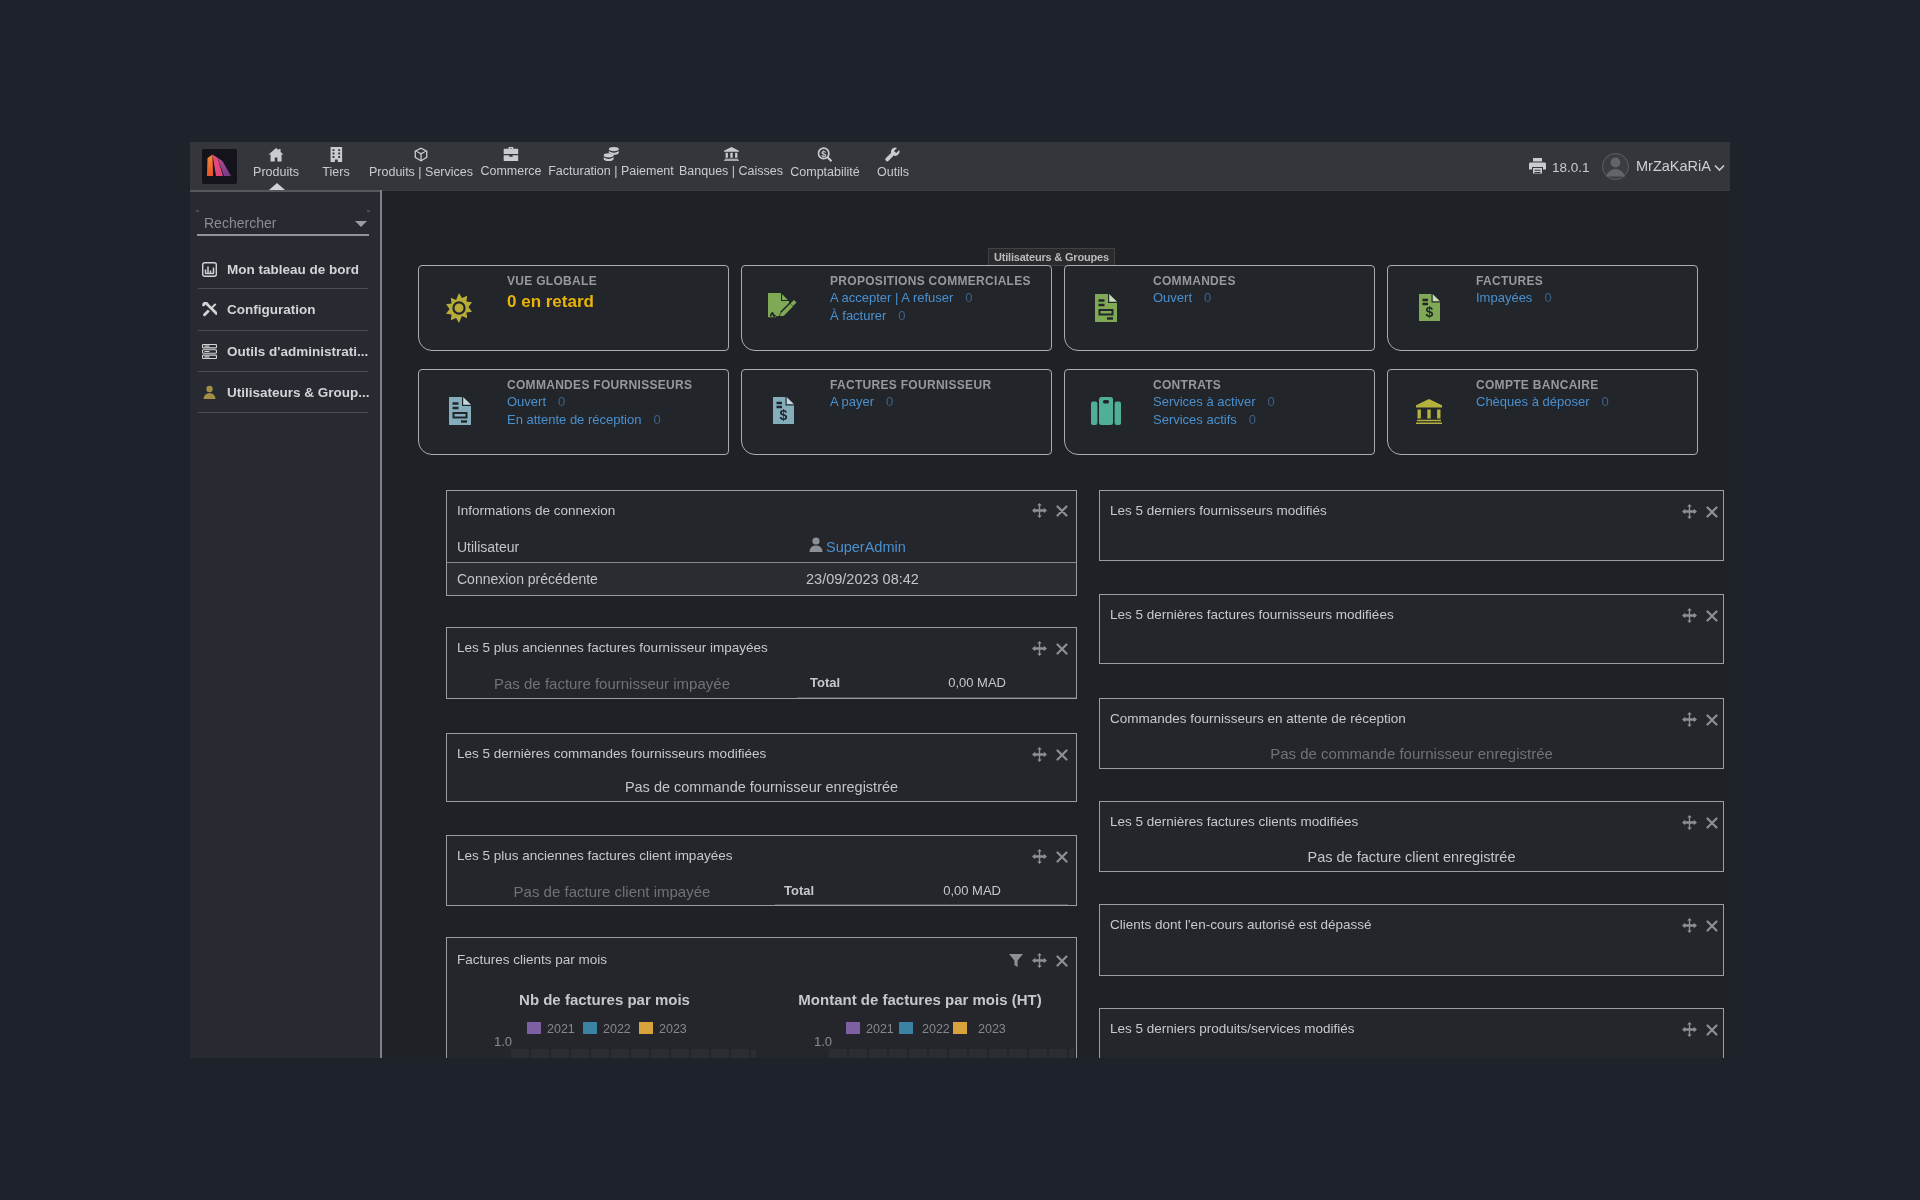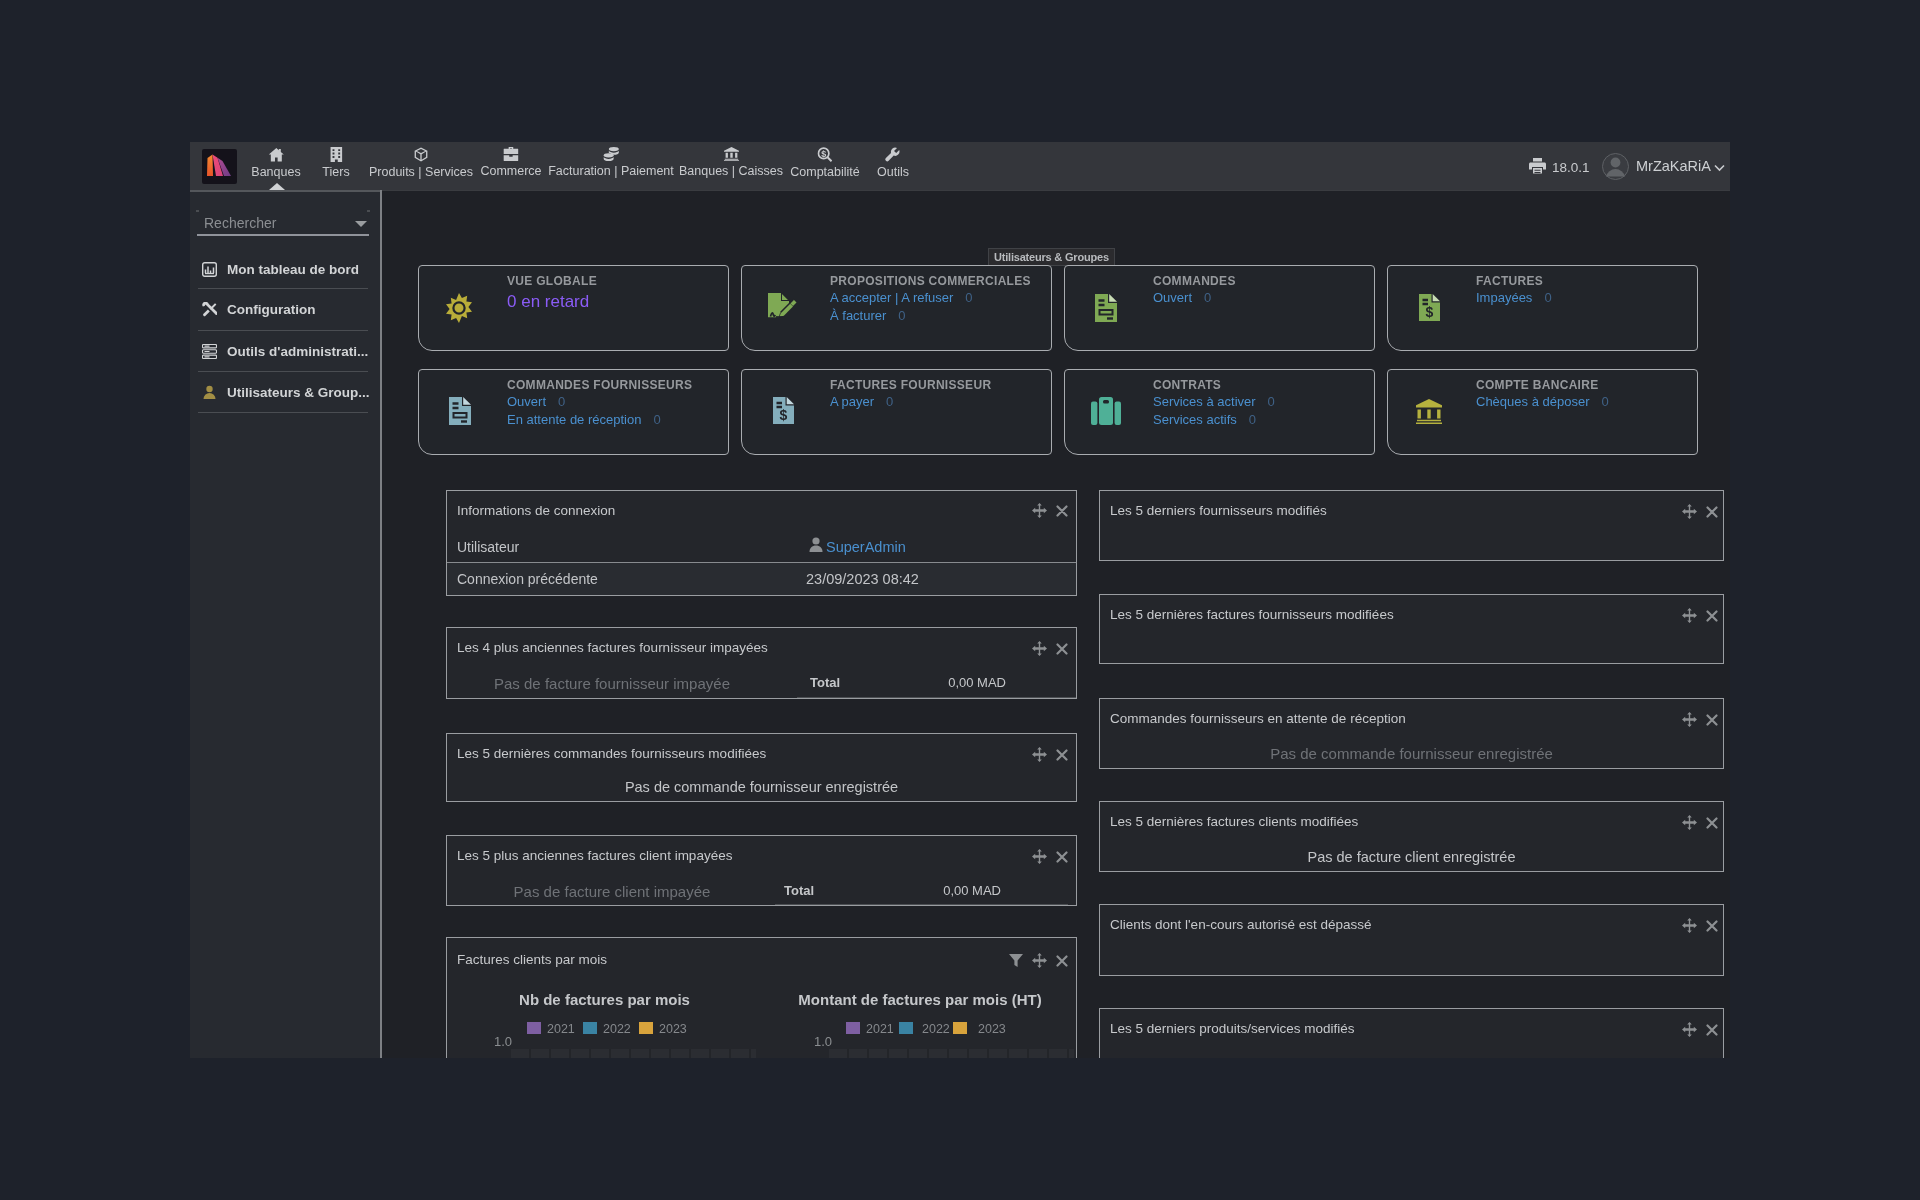--- a/index.html
+++ b/index.html
@@ -46,21 +46,21 @@
       </defs>
       <rect x="0" y="0" width="35" height="35" rx="2" fill="#14121a"></rect>
       <polygon points="5.5,9 10.5,5.5 11,27 5,27" fill="url(#lg1)"></polygon>
       <polygon points="10.5,5.5 15.5,8.8 21,27 14,27" fill="url(#lg2)"></polygon>
       <polygon points="15.5,8.8 20.5,12 29,27 22,27" fill="url(#lg3)"></polygon>
     </svg>
     <div class="mi" style="left:86px;">
       <svg width="16" height="15" viewBox="0 0 16 15">
           <path d="M8 1L0.5 7.6h2v6.9h4.2v-4h2.6v4h4.2V7.6h2L12.5 5V2h-2v1.2L8 1z" fill="#c9cbce"></path>
         </svg>
-      <div class="t">Banques</div>
+      <div class="t">Produits</div>
     </div>
     <div class="mi" style="left:146px;">
       <svg width="12" height="15" viewBox="0 0 12 15" fill-rule="evenodd">
           <path d="M0 0h12v15H7.4v-2.6H4.6V15H0V0zm2.2 2.2v1.9h1.9V2.2H2.2zm5.7 0v1.9h1.9V2.2H7.9zM2.2 5.6v1.9h1.9V5.6H2.2zm5.7 0v1.9h1.9V5.6H7.9zM2.2 9v1.9h1.9V9H2.2zm5.7 0v1.9h1.9V9H7.9z" fill="#c9cbce"></path>
         </svg>
       <div class="t">Tiers</div>
     </div>
     <div class="mi" style="left:231px;">
       <svg width="16" height="15" viewBox="0 0 16 16">
           <path d="M8 0.5l6.8 3.4v7.6L8 15.5l-6.8-4V3.9L8 0.5zM2.6 4.9v5.8L7.3 13.5V7.7L2.6 4.9zm10.8 0L8.7 7.7v5.8l4.7-2.8V4.9zM8 2L3.5 4.2 8 6.5l4.5-2.3L8 2z" fill="#c9cbce"></path>
@@ -168,21 +168,21 @@
   <div id="content">
 
     <div class="abs" style="left:798px;top:106px;height:16px;background:#2b2b2e;border:1px solid #404246;padding:0 5px;font-size:11px;font-weight:bold;color:#b9bbbe;line-height:17px;letter-spacing:-0.2px;">Utilisateurs &amp; Groupes</div>
 
     <div class="ibox" style="left:228px;top:123px;">
       <svg class="abs" style="left:25px;top:27px" width="30" height="30" viewBox="0 0 30 30">
           <path d="M15 0l2.9 4.9 5.3-2.1-.8 5.6 5.6.9-3.6 4.7 3.6 4.7-5.6.9.8 5.6-5.3-2.1L15 30l-2.9-4.9-5.3 2.1.8-5.6-5.6-.9L5.6 16 2 11.3l5.6-.9-.8-5.6 5.3 2.1z" fill="#b9ad39"></path>
           <circle cx="15" cy="15" r="5.6" fill="none" stroke="#22252a" stroke-width="2.2"></circle>
         </svg>
       <div class="ttl">VUE GLOBALE</div>
-      <div class="abs" style="left:88px;top:26px;font-size:17px;font-weight:normal;color:#8b5cf6;">0 en retard</div>
+      <div class="abs" style="left:88px;top:26px;font-size:17px;font-weight:bold;color:#eab308;">0 en retard</div>
     </div>
     <div class="ibox" style="left:551px;top:123px;">
       <svg class="abs" style="left:25px;top:26px" width="32" height="31" viewBox="0 0 32 31">
           <path d="M1 1h13v8h8v3l-9 9-1.2 4.2H1z" fill="#7fa954"></path>
           <path d="M15 1l7 7h-7z" fill="#7fa954"></path>
           <path d="M14 0l9 9" stroke="#22252a" stroke-width="1.6"></path>
           <path d="M29.5 6.5l3 3-3.5 3.5-3-3z" fill="#7fa954" transform="translate(-3,1)"></path>
           <path d="M25.2 9.8l3 3-9.2 9.2-4.2 1.2 1.2-4.2z" fill="#7fa954" transform="translate(-2.2,1.8)"></path>
           <path d="M28.7 5.2l-13 13" stroke="#22252a" stroke-width="1.4" transform="translate(-2,2)"></path>
           <path d="M3.5 24.5c1.2-4.5 2.2-4.5 2.8-1.8.4 1.8 1.2 1.8 2 .3" stroke="#22252a" stroke-width="1.7" fill="none"></path>
@@ -273,21 +273,21 @@
       <svg class="abs" style="left:361px;top:45px" width="16" height="17" viewBox="0 0 16 17">
           <circle cx="8" cy="5" r="3.6" fill="#8d9093"></circle>
           <path d="M1.5 16c0-4 2.6-6.5 6.5-6.5s6.5 2.5 6.5 6.5z" fill="#8d9093"></path>
         </svg>
       <div class="abs" style="left:379px;top:48px;font-size:14.5px;color:#4a90cf;">SuperAdmin</div>
       <div class="abs" style="left:0px;top:71px;width:629px;height:32px;background:#292c31;border-top:1px solid #888b8f;"></div>
       <div class="abs" style="left:10px;top:80px;font-size:14px;color:#c3c5c8;">Connexion précédente</div>
       <div class="abs" style="left:359px;top:80px;font-size:14.5px;color:#c3c5c8;">23/09/2023 08:42</div>
     </div>
     <div class="widget" style="left:228px;top:485px;width:631px;height:72px;box-sizing:border-box;">
-      <div class="wt" style="top:12px;">Les 4 plus anciennes factures fournisseur impayées</div>
+      <div class="wt" style="top:12px;">Les 5 plus anciennes factures fournisseur impayées</div>
       <div class="wicons" style="top:13px;">
         <svg width="15" height="15" viewBox="0 0 15 15">
             <path d="M7.5 0l2.3 2.6H8.2v3.6h3.6V4.7L15 7.5l-3.2 2.8V8.8H8.2v3.6h1.6L7.5 15l-2.3-2.6h1.6V8.8H3.2v1.5L0 7.5l3.2-2.8v1.5h3.6V2.6H5.2L7.5 0z" fill="#8d9093"></path>
           </svg>
         <svg width="12" height="12" viewBox="0 0 12 12">
             <path d="M1.5 1.5l9 9M10.5 1.5l-9 9" stroke="#8d9093" stroke-width="2.2" stroke-linecap="round"></path>
           </svg>
       </div>
       <div class="abs dim" style="left:0px;top:47px;width:330px;text-align:center;">Pas de facture fournisseur impayée</div>
       <div class="abs" style="left:363px;top:47px;font-size:13px;font-weight:bold;color:#c5c7ca;">Total</div>

